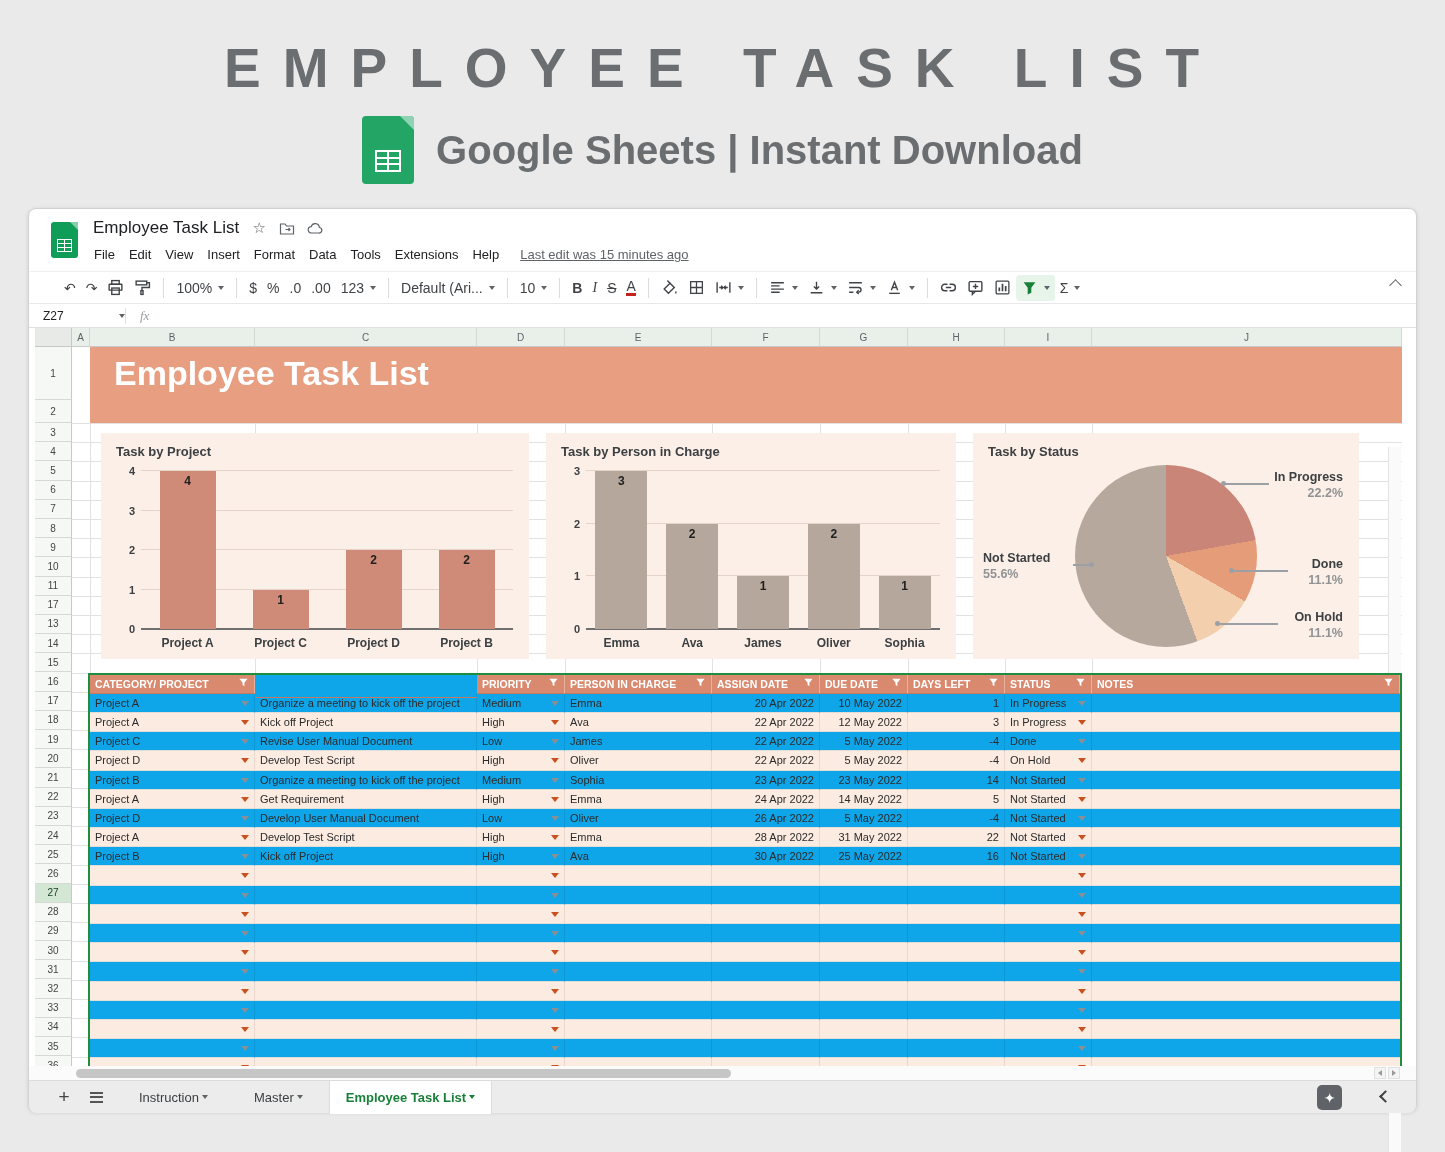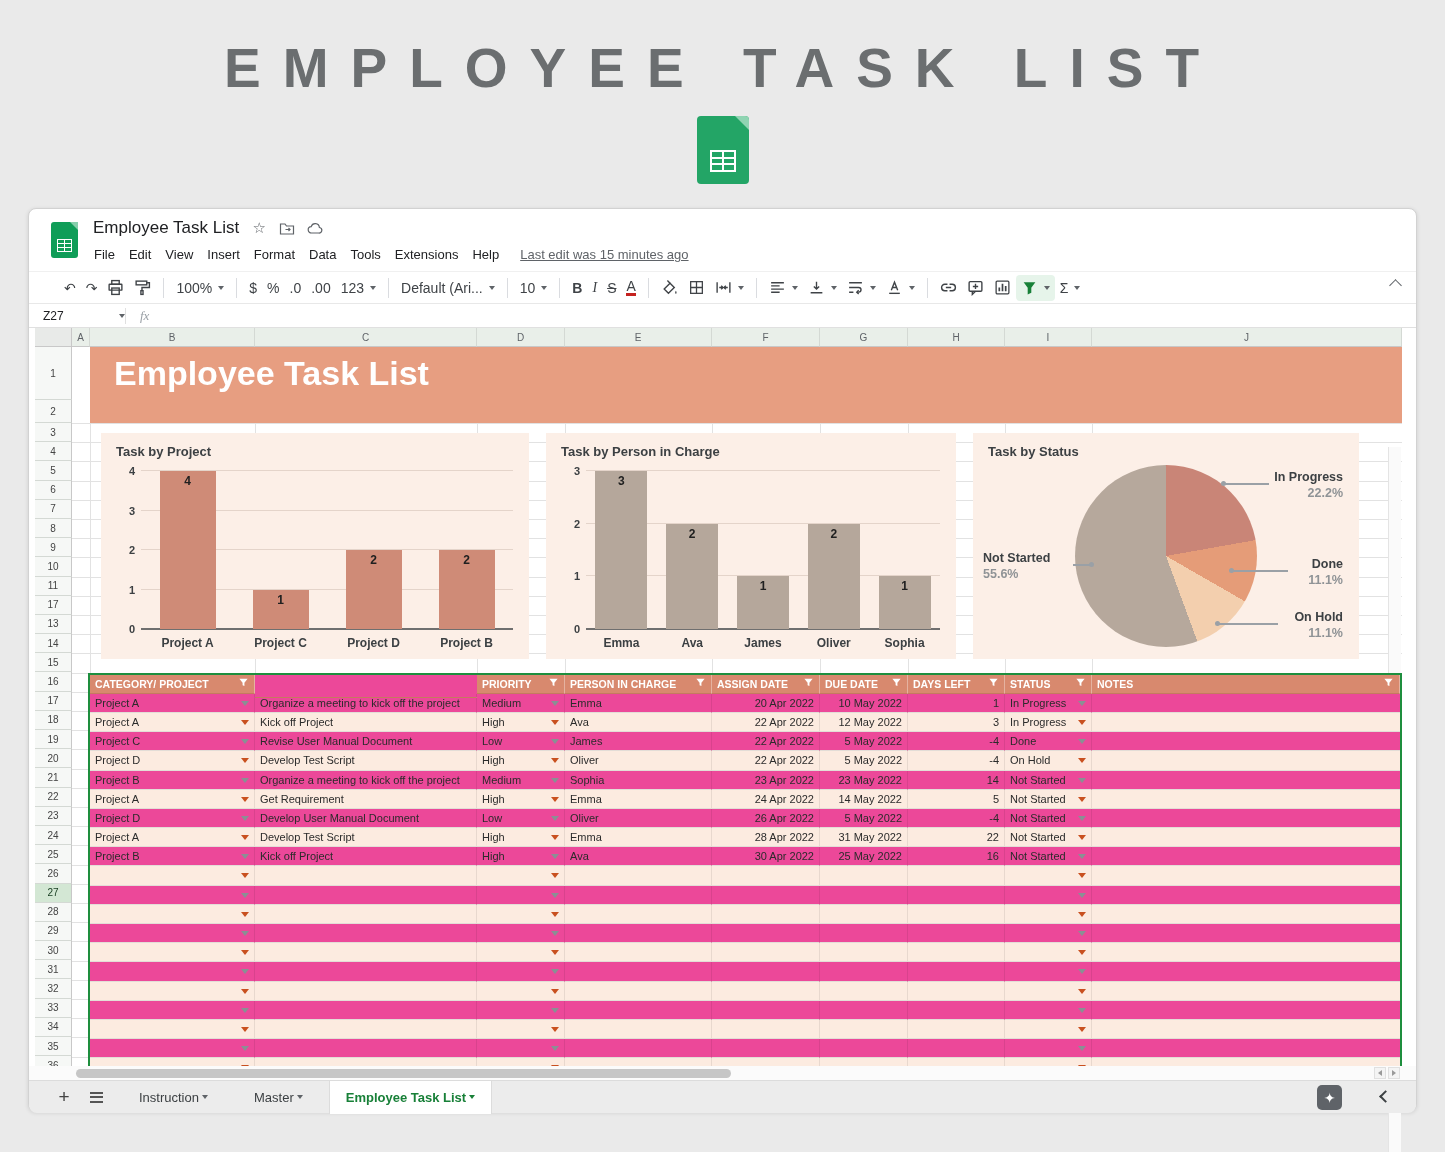--- a/index.html
+++ b/index.html
@@ -96,21 +96,21 @@
   .bar { position:absolute; bottom:0; left:50%; transform:translateX(-50%); }
   .bar-val { position:absolute; top:3px; left:0; width:100%; text-align:center; font-size:12px; font-weight:bold; color:#202020; }
   .xcat { position:absolute; top:calc(100% + 7px); left:-10px; right:-10px; text-align:center; font-size:12px; font-weight:bold; color:#3c4043; white-space:nowrap; }
   .pie { position:absolute; left:102px; top:32px; width:182px; height:182px; border-radius:50%; }
   .pie-lbl { position:absolute; font-size:12.5px; font-weight:bold; color:#3c4043; line-height:1.3; z-index:3; }
   .pie-lbl .pie-pct { color:#8f9396; }
   .pie-line { position:absolute; height:1.5px; background:#9aa0a6; z-index:3; }
   .pie-dot { position:absolute; width:5px; height:5px; border-radius:50%; background:#9aa0a6; z-index:3; }
 
   
-  .data-table { position:absolute; left:16px; top:325.6px; width:1314px; border:2px solid #1e8e3e; border-bottom:none; z-index:3; background:#ec4899; }
+  .data-table { position:absolute; left:16px; top:325.6px; width:1314px; border:2px solid #1e8e3e; border-bottom:none; z-index:3; background:#0ea5e9; }
   .trow { display:flex; height:19.2px; }
   .td { display:flex; align-items:center; font-size:11px; color:#2b2b2b; border-right:1px solid rgba(0,0,0,0.08); border-bottom:1px solid #e3ddd7; padding:0 5px; overflow:hidden; white-space:nowrap; position:relative; }
   .td:last-child { border-right:none; }
   .td.r { justify-content:flex-end; }
   .trow.peach { background:#fcebe0; }
   .thead .td { background:#d8896e; color:#fff; font-weight:bold; font-size:10.5px; justify-content:space-between; border-right:1px solid rgba(255,255,255,0.35); border-bottom:1px solid #c57a5f; }
   .dd { width:0; height:0; border-left:4px solid transparent; border-right:4px solid transparent; border-top:5px solid #8a8f94; position:absolute; right:5px; top:7px; }
   .td.hasdd { padding-right:16px; }
 
   
@@ -143,20 +143,21 @@
     <span class="sheets-logo big">
       <span class="logo-grid">
           <i></i>
           <i></i>
           <i></i>
           <i></i>
           <i></i>
           <i></i>
         </span>
     </span>
+    <span class="hero-sub-text">Google Sheets | Instant Download</span>
   </div>
 </header>
 
 <div class="window">
 
   <div class="titlebar">
     <span class="sheets-logo small">
       <span class="logo-grid">
           <i></i>
           <i></i>

